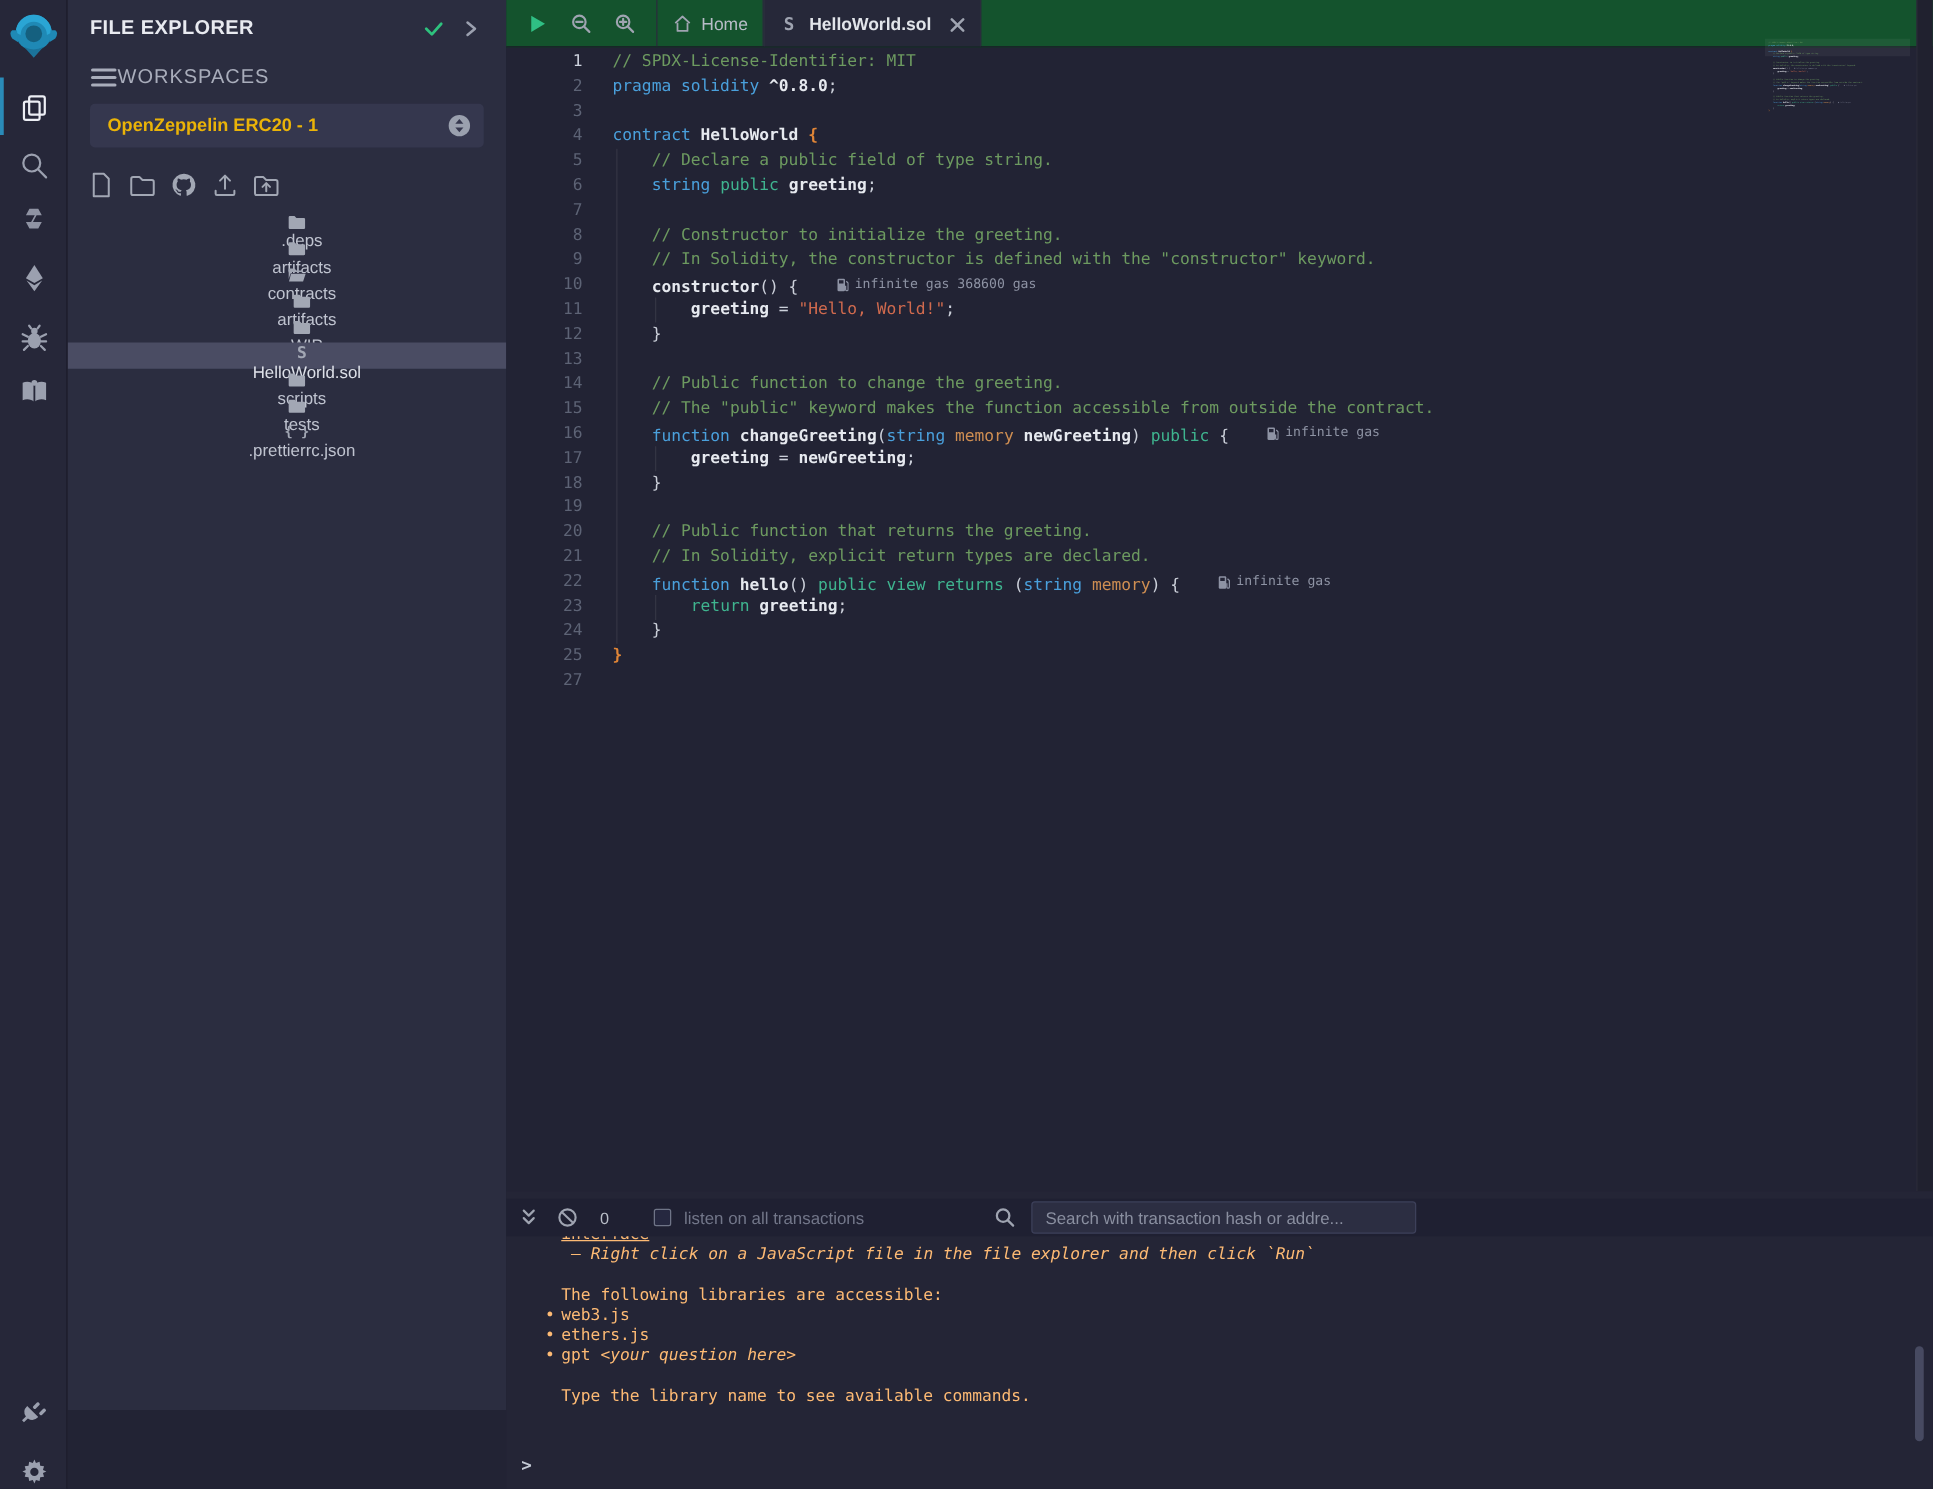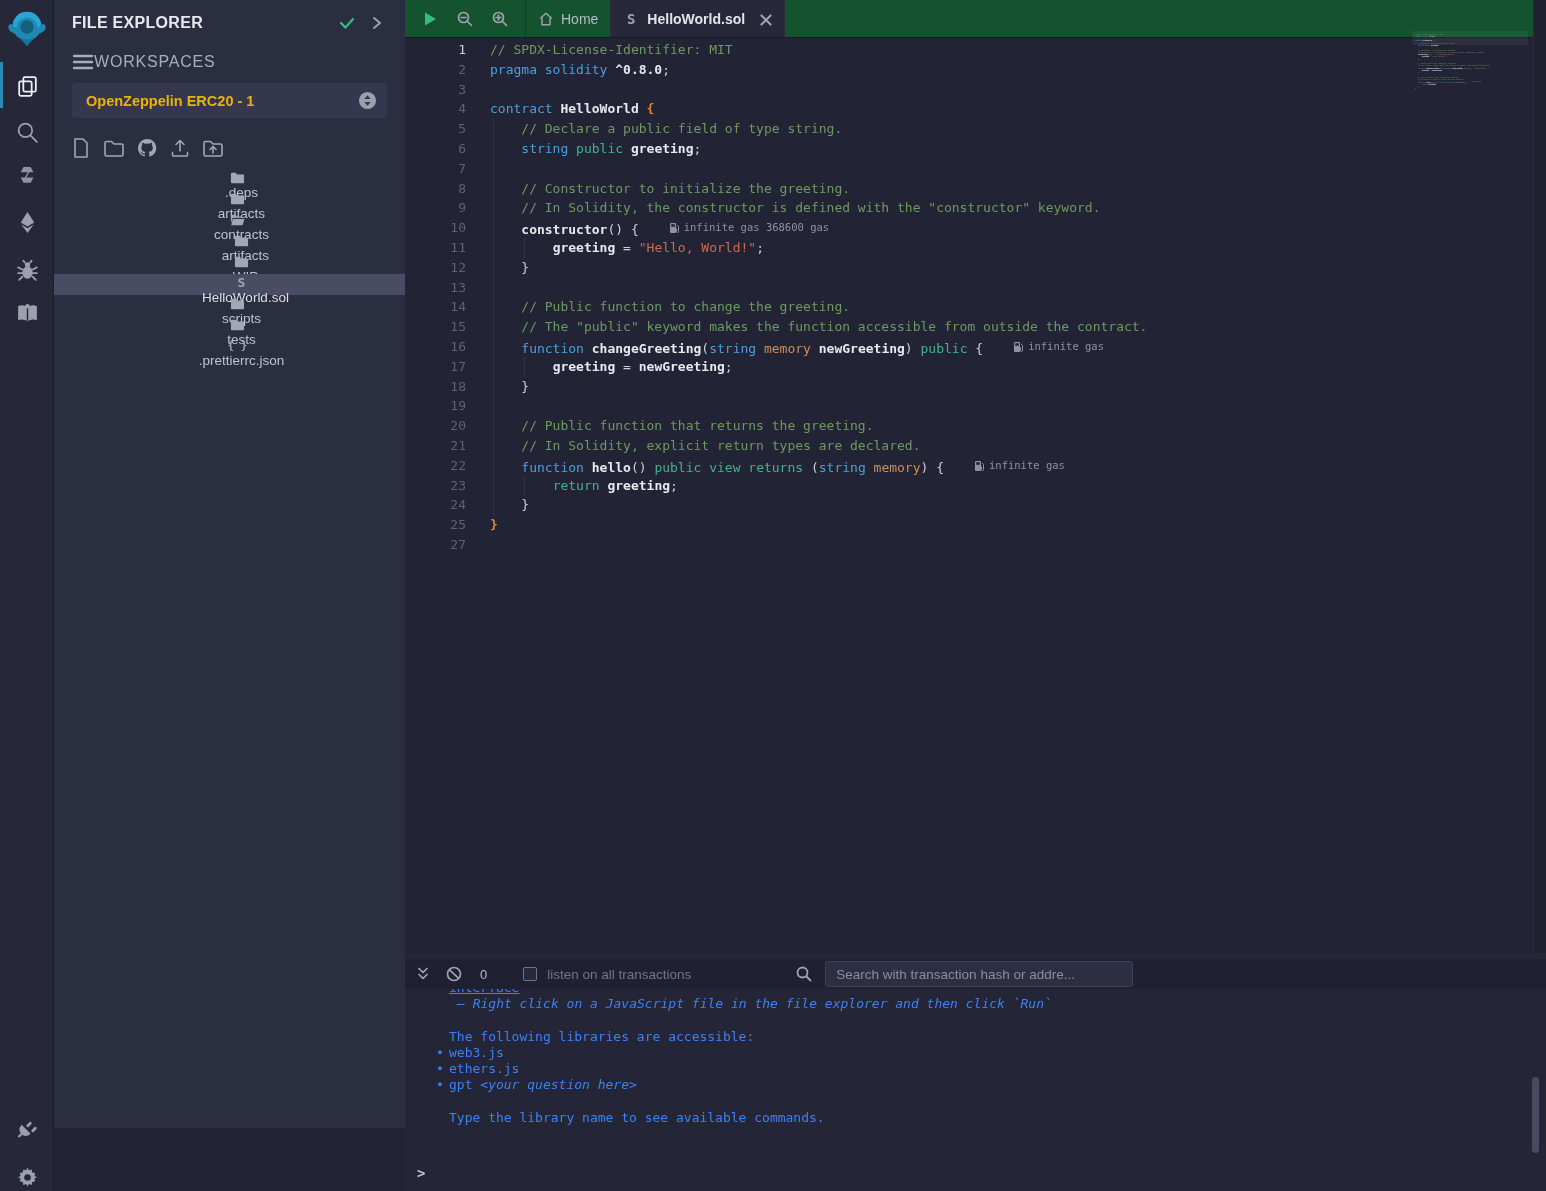--- a/index.html
+++ b/index.html
@@ -90,21 +90,21 @@
   #term-count { color:#b9bec8; font-size:13px; margin-left:17px; }
   #term-check { width:14px; height:14px; border:1px solid #6f7487; border-radius:2px;
     background:#262840; margin-left:36px; cursor:pointer; }
   #term-listen { color:#727689; font-size:13.5px; margin-left:10px; }
   #term-search-icon { margin-left:104px; }
   #term-input { margin-left:12px; width:308px; height:26px; background:#2c2e42;
     border:1px solid #3d405a; border-radius:3px; color:#c7ccd6; font-size:13.5px;
     padding:0 10px; outline:none; }
   #term-input::placeholder { color:#8a8fa0; }
   #term-content { position:absolute; left:0; right:14px; top:36px; bottom:0; overflow:hidden;
-    font-family:"DejaVu Sans Mono", monospace; font-size:13px; color:#3b82f6; }
+    font-family:"DejaVu Sans Mono", monospace; font-size:13px; color:#fdba74; }
   .tline { position:relative; height:16.3px; line-height:16.3px; padding-left:44px; white-space:pre; }
   .tline .bullet { position:absolute; left:31px; }
   .tline .it { font-style:italic; }
   .tline .ul { }
   .tline.clipped { height:8px; line-height:16.3px; overflow:hidden; margin-top:-1px; }
   .tline.clipped span { position:relative; top:-8px; text-decoration:underline; }
   #term-prompt { position:absolute; left:12px; bottom:10px; color:#c3c9d4; font-size:14px;
     font-weight:bold; font-family:"DejaVu Sans Mono", monospace; }
   #term-scrollthumb { position:absolute; right:7px; top:124px; width:7px; height:76px;
     border-radius:4px; background:#474a61; }

